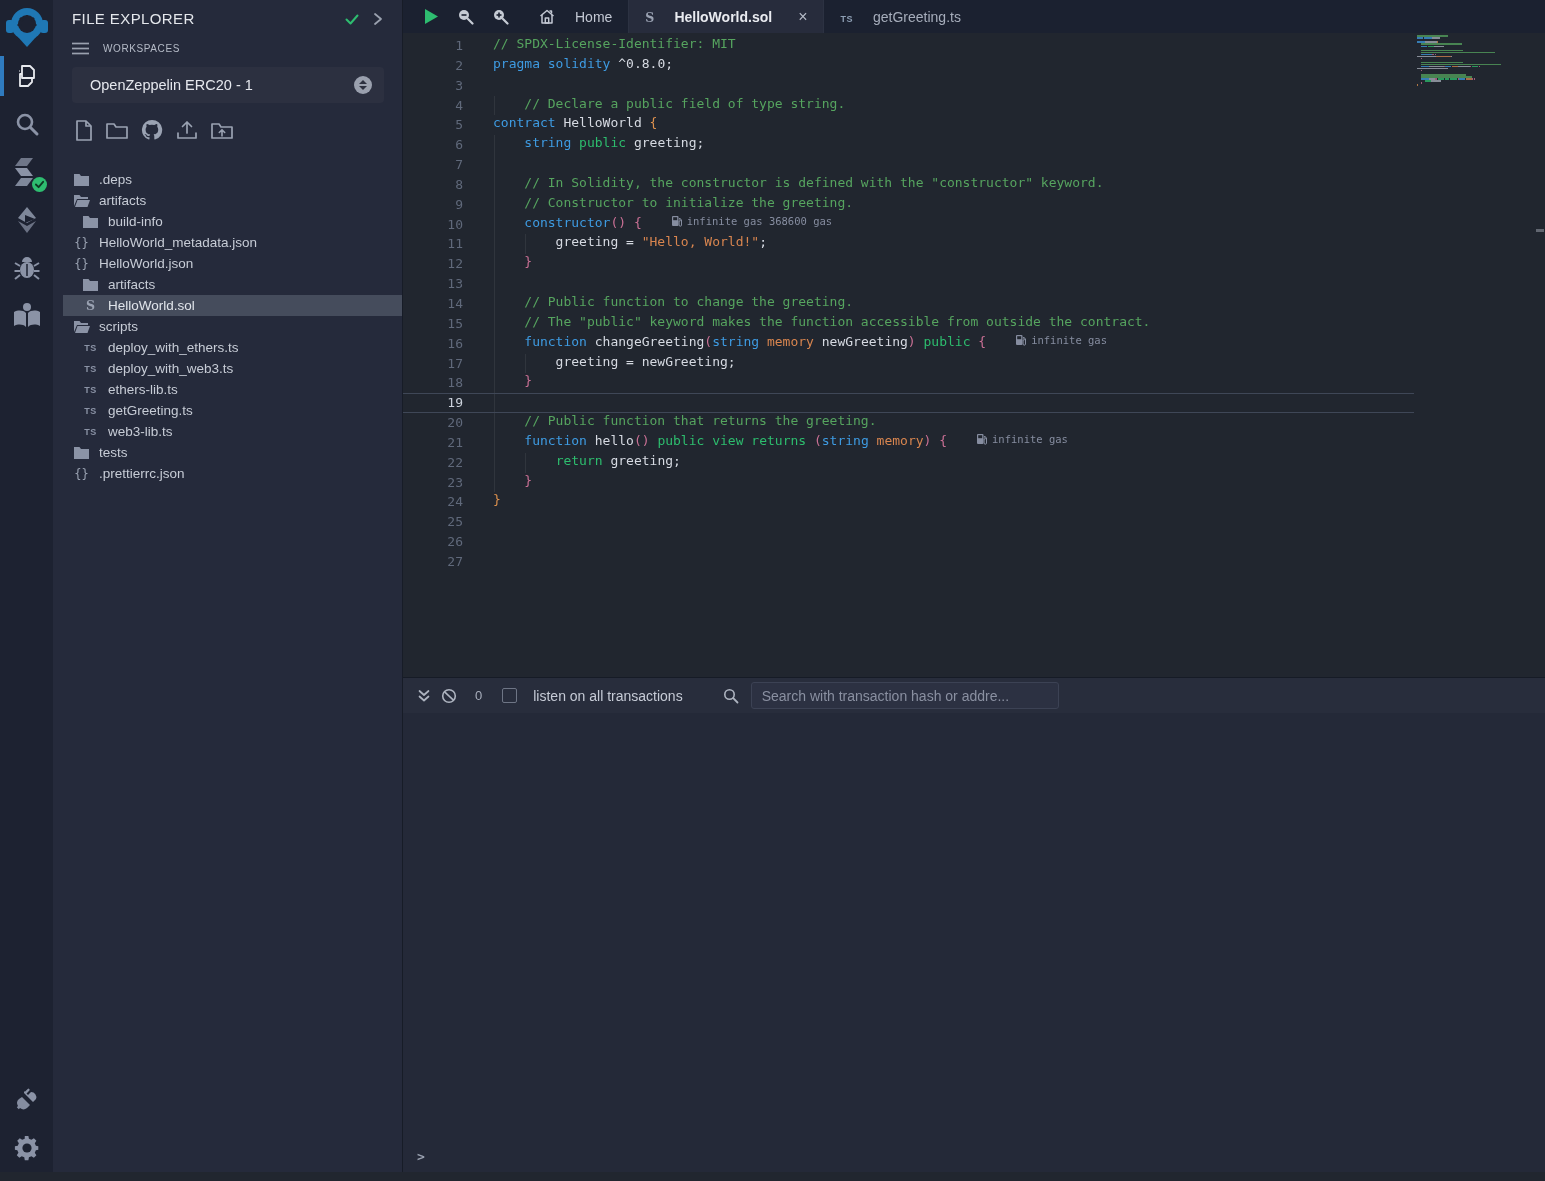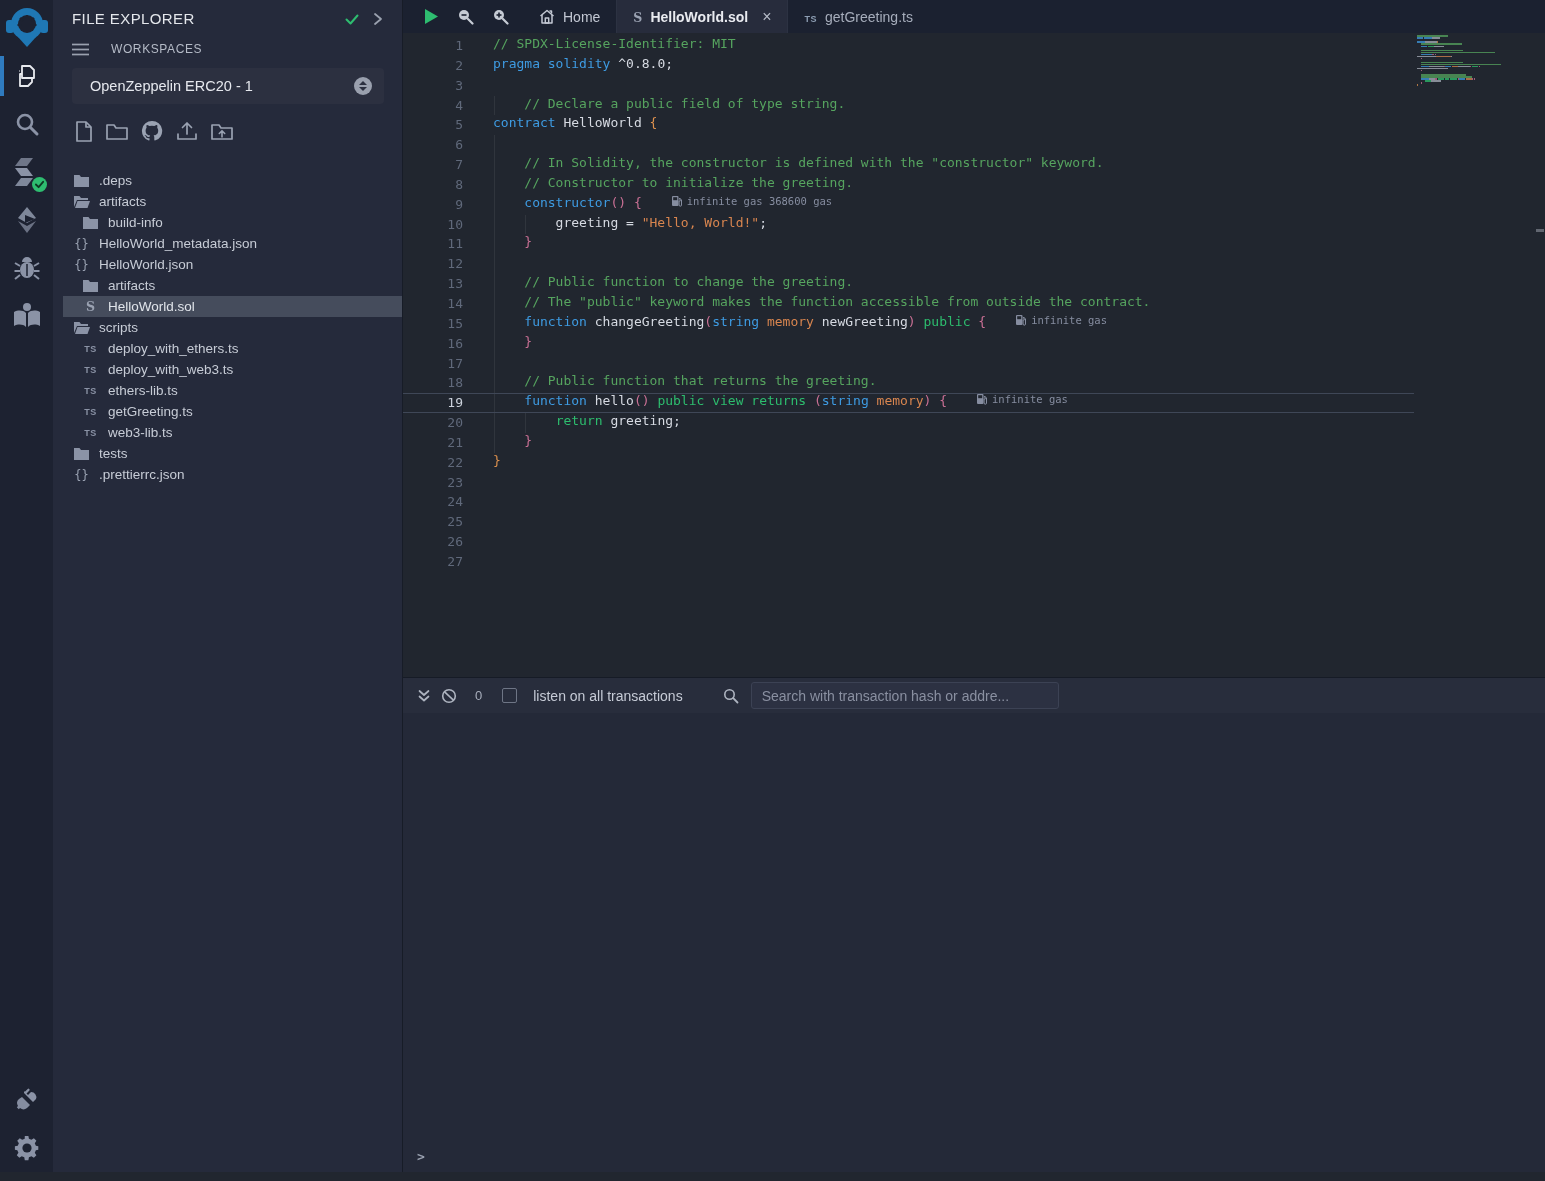--- a/index.html
+++ b/index.html
@@ -16,21 +16,21 @@
   .abar-spacer { flex:1; }
   .badge { position:absolute; right:6px; bottom:6px; width:15px; height:15px; border-radius:50%; background:#2ebd70; display:flex; align-items:center; justify-content:center; }
   .badge svg { width:9px; height:9px; }
 
   
   .side { width:350px; background:#252a3b; border-right:1px solid #171c27; display:flex; flex-direction:column; flex-shrink:0; }
   .side-header { display:flex; align-items:center; padding:10px 18px 6px 19px; }
   .side-title { font-size:15px; letter-spacing:.4px; color:#e4e7ec; flex:1; }
   .side-header .hicon { margin-left:12px; display:flex; }
   .ws-row { display:flex; align-items:center; gap:14px; padding:9px 18px 4px 19px; }
-  .ws-label { font-size:12px; letter-spacing:.6px; color:#b5bbc7;margin-left:8px; }
+  .ws-label { font-size:10px; letter-spacing:.6px; color:#b5bbc7; }
   .ws-select { margin:8px 18px 0 19px; height:36px; background:#2c3040; border-radius:4px; display:flex; align-items:center; padding:0 12px 0 18px; }
   .ws-select .ws-name { flex:1; font-size:14.5px; color:#e6e8ee; }
   .updown { width:18px; height:18px; border-radius:50%; background:#9aa0ae; display:flex; flex-direction:column; align-items:center; justify-content:center; gap:2px; }
   .updown i { width:0; height:0; border-left:4px solid transparent; border-right:4px solid transparent; }
   .updown i.up { border-bottom:4px solid #2c3040; }
   .updown i.dn { border-top:4px solid #2c3040; }
   .fe-toolbar { display:flex; align-items:center; gap:13px; padding:16px 18px 4px 21px; }
   .fe-toolbar .ticon { display:flex; }
   .tree { margin-top:24px; font-size:13.5px; }
   .tree-row { height:21px; display:flex; align-items:center; gap:9px; padding-left:20px; color:#c7ccd6; }
@@ -40,21 +40,21 @@
   .tree-row.orange { color:#cd7434; }
   .tree-row .ficon { width:17px; display:flex; justify-content:center; flex-shrink:0; }
   .mini-ts { font-size:9px; font-weight:bold; color:#8b93a6; letter-spacing:.5px; }
   .mini-json { font-size:12px; color:#9aa2b2; font-family:"DejaVu Sans Mono",monospace; }
   .mini-sol { font-size:12.5px; color:#9aa2b2; font-weight:bold; font-family:"DejaVu Serif",serif; }
 
   
   .main { flex:1; display:flex; flex-direction:column; min-width:0; }
   .tabbar { height:33px; background:#1b2130; display:flex; align-items:stretch; flex-shrink:0; }
   .ed-actions { display:flex; align-items:center; gap:18px; padding:0 14px 0 21px; }
-  .tab { display:flex; align-items:center; gap:8px; padding:0 16px; font-size:14px; color:#c3c8d3; }
+  .tab { display:flex; align-items:center; gap:20px; padding:0 16px; font-size:14px; color:#c3c8d3; }
   .tab.inactive2 { color:#a6adbb; }
   .tab.active { background:#272c3c; color:#e9ebf0; font-weight:bold; border-left:1px solid #2c3242; border-right:1px solid #2c3242; }
   .tab .close { font-weight:normal; color:#b4bac6; font-size:16px; margin-left:6px; }
   .tab .mini-ts { color:#8d9eb3; }
 
   
   .editor { position:relative; height:644px; background:#21262f; display:flex; flex-shrink:0; overflow:hidden; }
   .gutter { width:90px; padding-top:3px; text-align:right; flex-shrink:0; }
   .gutter .ln { height:19.85px; padding-right:30px; font:13px "DejaVu Sans Mono",monospace; color:#60697b; line-height:19.85px; }
   .gutter .ln.cur { color:#ccd2dc; }
@@ -467,20 +467,21 @@
           <div class="ln">25</div>
           <div class="ln">26</div>
           <div class="ln">27</div>
         </div>
       <div class="codearea" id="code">
           <div class="code-line"><span class="t-c">// SPDX-License-Identifier: MIT</span></div>
           <div class="code-line"><span class="t-k">pragma</span><span class="t-w"> </span><span class="t-k">solidity</span><span class="t-w"> ^0.8.0;</span></div>
           <div class="code-line"></div>
           <div class="code-line"><i class="guide" style="left: 0.5px;"></i><span class="t-w">    </span><span class="t-c">// Declare a public field of type string.</span></div>
           <div class="code-line"><span class="t-k">contract</span><span class="t-w"> HelloWorld </span><span class="t-b1">{</span></div>
+          <div class="code-line"><i class="guide" style="left: 0.5px;"></i><span class="t-w">    </span><span class="t-k">string</span><span class="t-w"> </span><span class="t-g">public</span><span class="t-w"> greeting;</span></div>
           <div class="code-line"><i class="guide" style="left: 0.5px;"></i></div>
           <div class="code-line"><i class="guide" style="left: 0.5px;"></i><span class="t-w">    </span><span class="t-c">// In Solidity, the constructor is defined with the "constructor" keyword.</span></div>
           <div class="code-line"><i class="guide" style="left: 0.5px;"></i><span class="t-w">    </span><span class="t-c">// Constructor to initialize the greeting.</span></div>
           <div class="code-line"><i class="guide" style="left: 0.5px;"></i><span class="t-w">    </span><span class="t-k">constructor</span><span class="t-b2">()</span><span class="t-w"> </span><span class="t-b2">{</span><span class="gas"><span style="display:inline-flex"><svg width="10" height="12" viewBox="0 0 10 12">
                   <g fill="#868da0">
                     <rect x="0" y="1" width="6.5" height="10" rx="1"></rect>
                     <rect x="1.2" y="2.2" width="4" height="3" fill="#21262f"></rect>
                     <path d="M7.5 3l2 2v5a1.2 1.2 0 01-2.4 0V6h1.2z" fill="none" stroke="#868da0" stroke-width="1"></path>
                   </g>
                 </svg></span><span>infinite gas 368600 gas</span></span></div>
@@ -489,20 +490,21 @@
           <div class="code-line"><i class="guide" style="left: 0.5px;"></i></div>
           <div class="code-line"><i class="guide" style="left: 0.5px;"></i><span class="t-w">    </span><span class="t-c">// Public function to change the greeting.</span></div>
           <div class="code-line"><i class="guide" style="left: 0.5px;"></i><span class="t-w">    </span><span class="t-c">// The "public" keyword makes the function accessible from outside the contract.</span></div>
           <div class="code-line"><i class="guide" style="left: 0.5px;"></i><span class="t-w">    </span><span class="t-k">function</span><span class="t-w"> changeGreeting</span><span class="t-b2">(</span><span class="t-k">string</span><span class="t-w"> </span><span class="t-o">memory</span><span class="t-w"> newGreeting</span><span class="t-b2">)</span><span class="t-w"> </span><span class="t-g">public</span><span class="t-w"> </span><span class="t-b2">{</span><span class="gas"><span style="display:inline-flex"><svg width="10" height="12" viewBox="0 0 10 12">
                   <g fill="#868da0">
                     <rect x="0" y="1" width="6.5" height="10" rx="1"></rect>
                     <rect x="1.2" y="2.2" width="4" height="3" fill="#21262f"></rect>
                     <path d="M7.5 3l2 2v5a1.2 1.2 0 01-2.4 0V6h1.2z" fill="none" stroke="#868da0" stroke-width="1"></path>
                   </g>
                 </svg></span><span>infinite gas</span></span></div>
+          <div class="code-line"><i class="guide" style="left: 0.5px;"></i><i class="guide" style="left: 32px;"></i><span class="t-w">        greeting = newGreeting;</span></div>
           <div class="code-line"><i class="guide" style="left: 0.5px;"></i><span class="t-w">    </span><span class="t-b2">}</span></div>
           <div class="code-line"><i class="guide" style="left: 0.5px;"></i></div>
           <div class="code-line"><i class="guide" style="left: 0.5px;"></i><span class="t-w">    </span><span class="t-c">// Public function that returns the greeting.</span></div>
           <div class="code-line"><i class="guide" style="left: 0.5px;"></i><span class="t-w">    </span><span class="t-k">function</span><span class="t-w"> hello</span><span class="t-b2">()</span><span class="t-w"> </span><span class="t-g">public</span><span class="t-w"> </span><span class="t-g">view</span><span class="t-w"> </span><span class="t-g">returns</span><span class="t-w"> </span><span class="t-b2">(</span><span class="t-k">string</span><span class="t-w"> </span><span class="t-o">memory</span><span class="t-b2">)</span><span class="t-w"> </span><span class="t-b2">{</span><span class="gas"><span style="display:inline-flex"><svg width="10" height="12" viewBox="0 0 10 12">
                   <g fill="#868da0">
                     <rect x="0" y="1" width="6.5" height="10" rx="1"></rect>
                     <rect x="1.2" y="2.2" width="4" height="3" fill="#21262f"></rect>
                     <path d="M7.5 3l2 2v5a1.2 1.2 0 01-2.4 0V6h1.2z" fill="none" stroke="#868da0" stroke-width="1"></path>
                   </g>
                 </svg></span><span>infinite gas</span></span></div>

